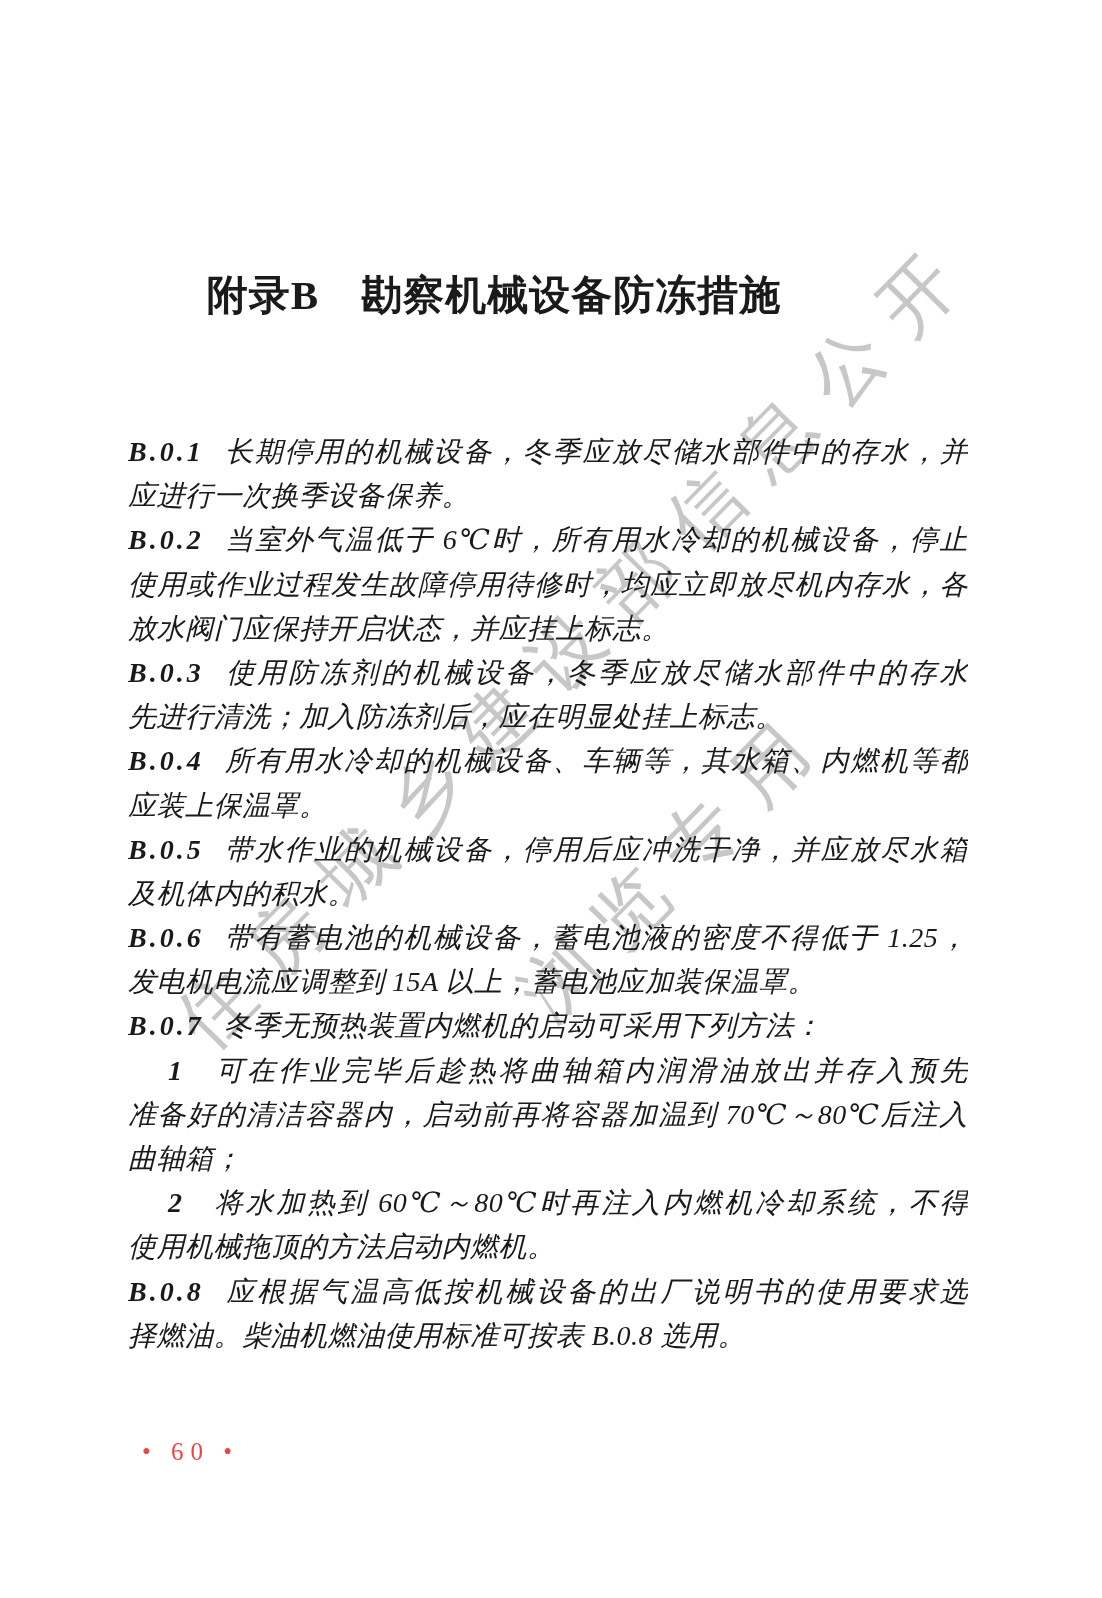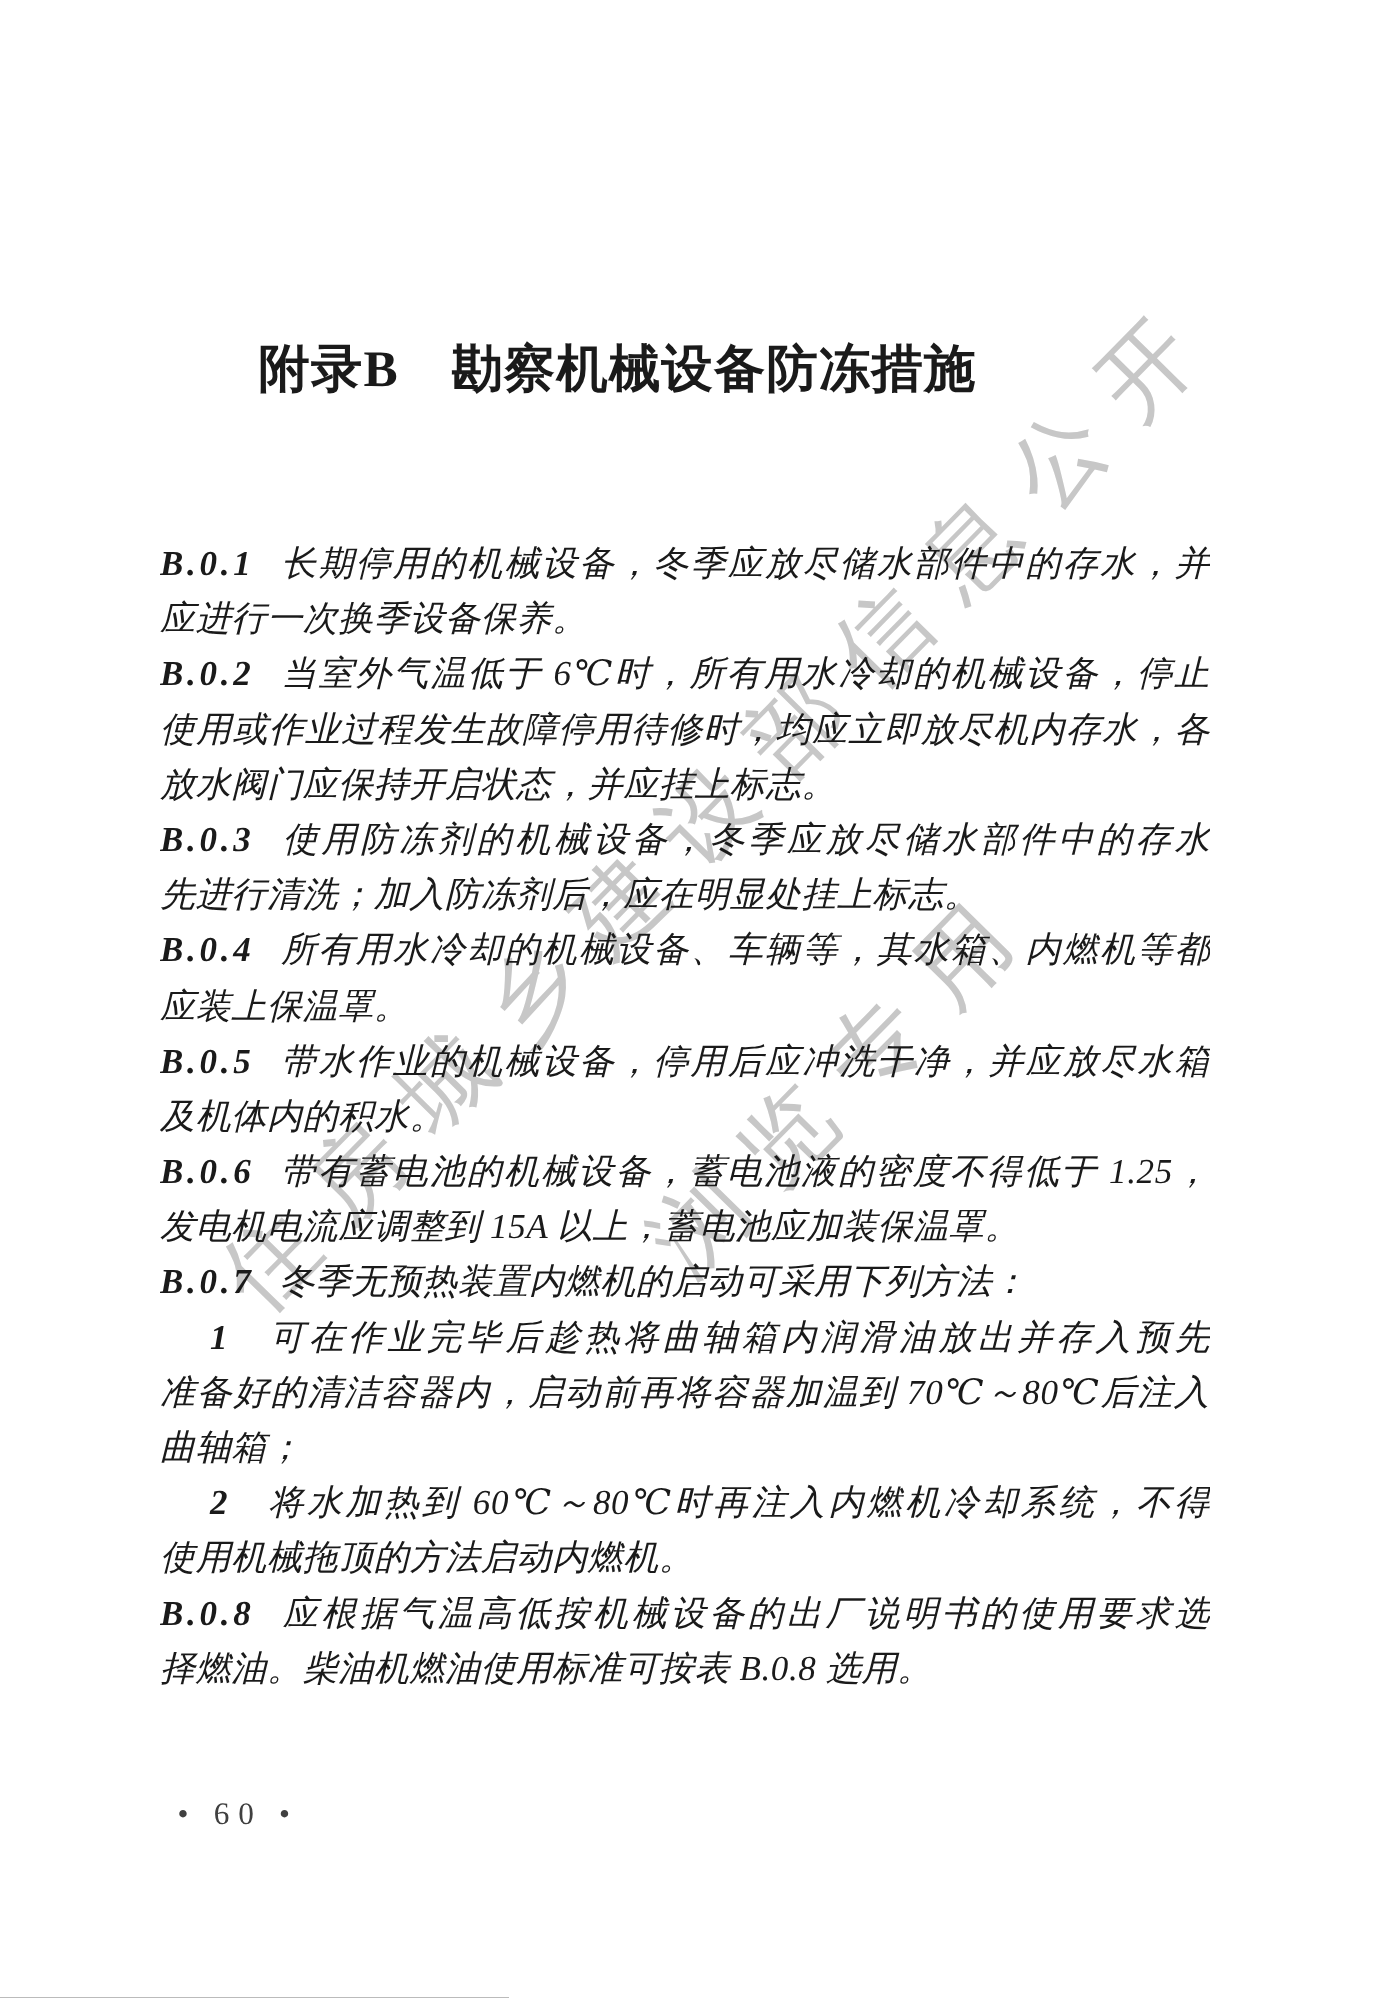--- a/index.html
+++ b/index.html
@@ -70,21 +70,21 @@
     font-weight:bold;
     margin-right:30px;
   }
   
   .pagenum{
     position:absolute;
     z-index:2;
     left:142px;top:1438px;
     font-size:25px;
     letter-spacing:7px;
-    color:#404040;
+    color:#ef4444;
   }
 </style>
 </head>
 <body>
 
 <div class="page">
 
   <div class="wm wm1">住房城乡建设部信息公开</div>
   <div class="wm wm2">浏览专用</div>
 

